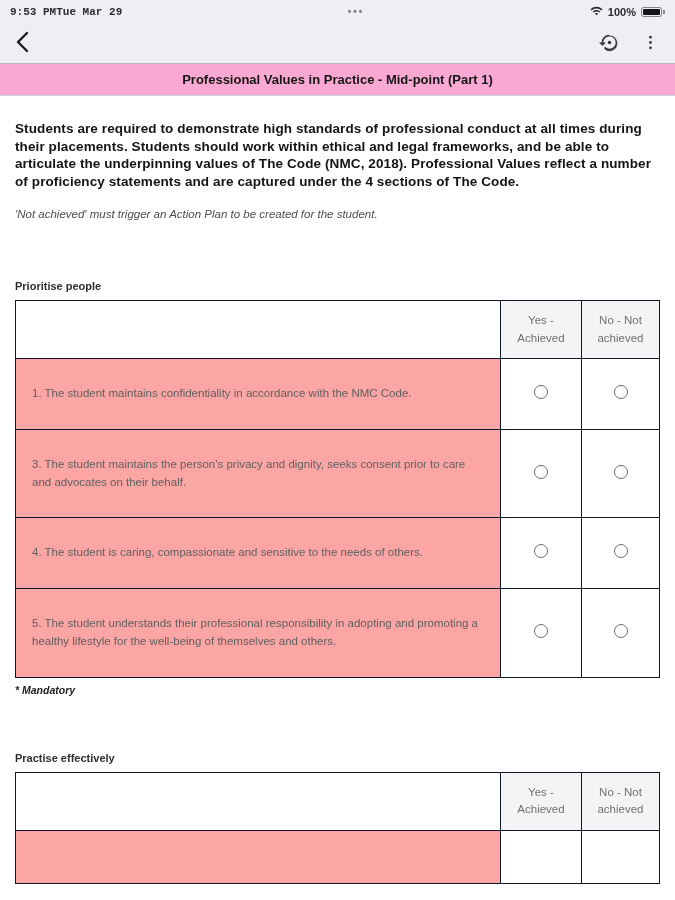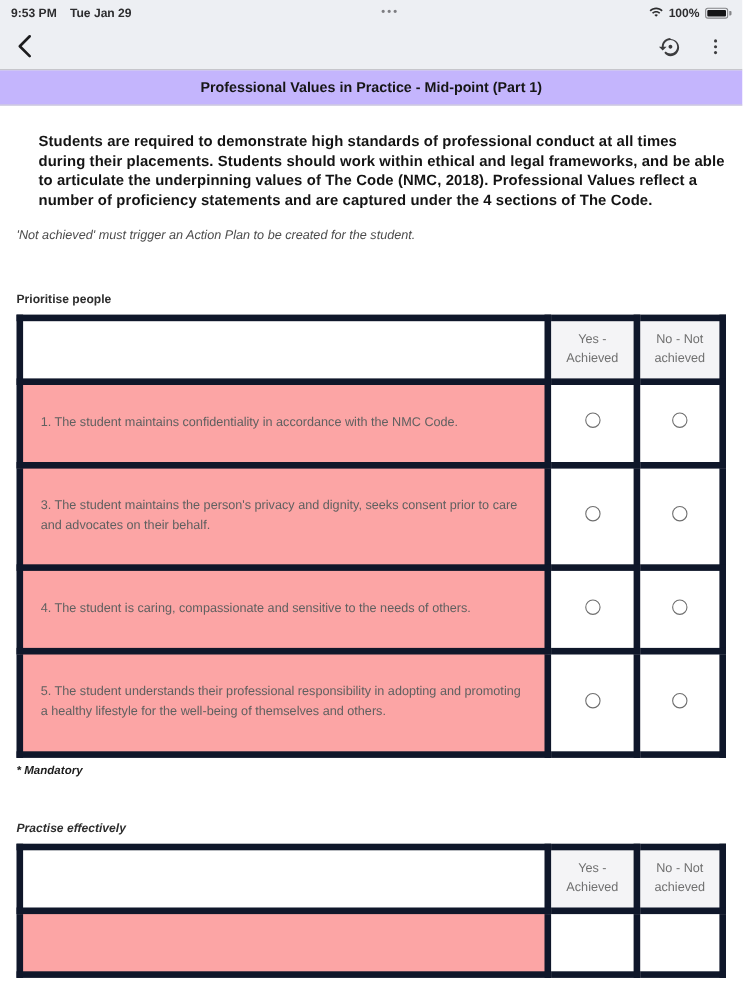--- a/index.html
+++ b/index.html
@@ -13,21 +13,21 @@
   .top-chrome {
     background: #edeff3;
     border-bottom: 1px solid #b5b6ba;
   }
   .status-bar {
     height: 21px;
     display: flex; align-items: center;
     padding: 2px 10px 0 10px;
     font-size: 11px; font-weight: 700; color: #2d2d2f;
   }
-  .status-left { display: flex; gap: 12px; align-items: flex-start; }
+  .status-left { display: flex; gap: 0; align-items: flex-start; font-family: Liberation Mono, monospace; }
   .status-center { flex: 1; text-align: center; color: #7d7d81; font-size: 10px; letter-spacing: 2px; }
   .status-right { display: flex; gap: 5px; align-items: center; text-align: right; }
   .battery { display: flex; align-items: center; }
   .battery-body {
     width: 21px; height: 10px;
     border: 1px solid rgba(45,45,47,.55); border-radius: 2.5px;
     padding: 1px; display: flex;
   }
   .battery-fill { flex: 1; background: #141416; border-radius: 1px; }
   .battery-nub {
@@ -41,54 +41,53 @@
     padding: 0 16px;
   }
   .nav-left { display: flex; align-items: center; }
   .nav-spacer { flex: 1; }
   .nav-right { display: flex; align-items: center; gap: 22px; }
   .icon-btn { display: flex; align-items: center; justify-content: center; cursor: pointer; }
 
   
   .title-bar {
     height: 32px;
-    background: #c4b5fd;
+    background: #f9a8d4;
     border-bottom: 1px solid #d3d4d6;
     display: flex; align-items: center; justify-content: center;
     font-size: 13px; font-weight: 700; color: #161616;
   }
 
   
   .content { padding: 0 15px; background: #ffffff; }
 
   .intro-paragraph {
     margin-top: 24px;
     font-size: 13.5px; font-weight: 700;
     line-height: 17.5px; color: #141414;
     letter-spacing: .1px;
-    margin-left: 20px;
   }
   .intro-note {
     margin-top: 18px;
     font-size: 11.5px; font-style: italic; color: #4c4c4c;
   }
 
   .qsection-label {
     font-size: 11px; font-weight: 700; color: #2e2e2e;
   }
-  .qsection:nth-of-type(1) .qsection-label { margin-top: 46px; }
-  .qsection:nth-of-type(2) .qsection-label { margin-top: 40px; font-style: italic; }
+  .qsection:nth-of-type(1) .qsection-label { margin-top: 60px; }
+  .qsection:nth-of-type(2) .qsection-label { margin-top: 56px; }
 
   table.qtable {
     width: 100%;
     border-collapse: collapse;
     margin-top: 8px;
     table-layout: fixed;
   }
-  .qtable th, .qtable td { border: 6px solid #0f172a; }
+  .qtable th, .qtable td { border: 1px solid #0f172a; }
   .qtable thead th {
     height: 58px;
     font-weight: 400; font-size: 11.5px; color: #707070;
     line-height: 1.5; text-align: center; padding: 6px 10px;
     vertical-align: middle;
   }
   th.head-blank { background: #ffffff; }
   th.col-head { background: #f4f4f6; width: 81px; }
   th.col-head:last-child { width: 78px; }
 
@@ -114,21 +113,21 @@
     font-size: 10.5px; font-weight: 700; font-style: italic; color: #1d1d1d;
   }
 </style>
 </head>
 <body>
 
 <div class="top-chrome">
   <div class="status-bar">
     <div class="status-left">
       <span>9:53 PM</span>
-      <span>Tue Jan 29</span>
+      <span>Tue Mar 29</span>
     </div>
     <div class="status-center">•••</div>
     <div class="status-right">
       <span style="display:flex;">
         <svg width="13" height="11" viewBox="0 0 24 20" fill="#2d2d2f">
           <path d="M1 6l2 2c4.97-4.97 13.03-4.97 18 0l2-2C16.93-.07 7.08-.07 1 6zm8 8l3 3 3-3c-1.65-1.66-4.34-1.66-6 0zm-4-4l2 2c2.76-2.76 7.24-2.76 10 0l2-2C15.14 6.14 8.87 6.14 5 10z"></path>
         </svg>
       </span>
       <span>100%</span>
       <span class="battery">

